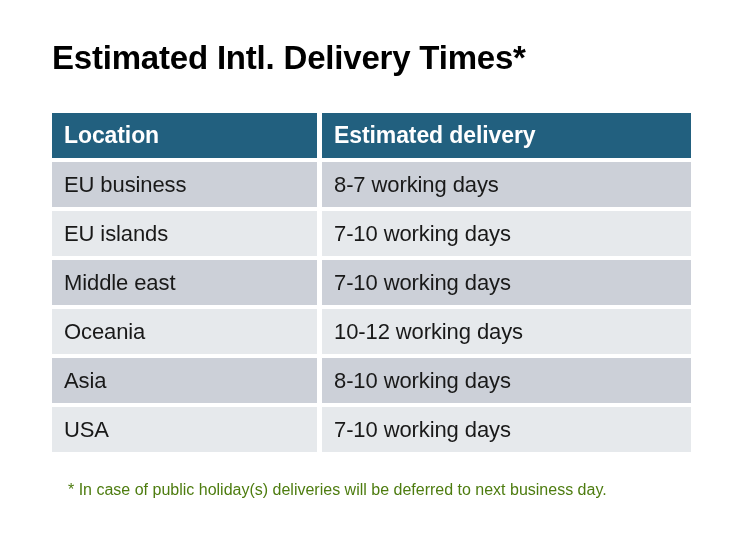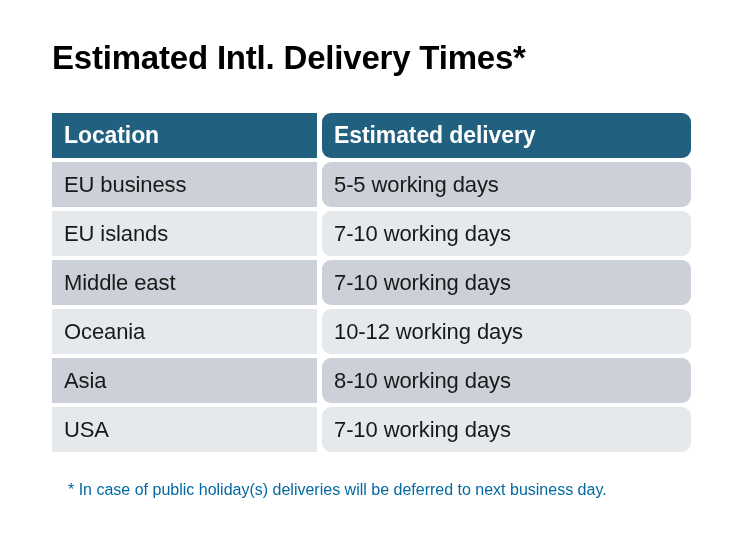--- a/index.html
+++ b/index.html
@@ -56,21 +56,20 @@
     overflow: hidden;
     white-space: nowrap;
   }
   .col-location {
     width: 265px;
     flex: 0 0 265px;
   }
   .col-delivery {
     width: 369px;
     flex: 0 0 369px;
-    border-radius: 9px;
   }
   .header-row .cell {
     background: #22607f;
     color: #ffffff;
     font-size: 23px;
     font-weight: 700;
     letter-spacing: -0.1px;
   }
   .body-row .cell {
     color: #191919;
@@ -83,42 +82,42 @@
   }
   .body-row.even .cell {
     background: #e6e9ec;
   }
   .footnote {
     position: absolute;
     left: 68px;
     top: 479px;
     font-size: 16px;
     font-weight: 400;
-    color: #0369a1;
+    color: #4d7c0f;
     line-height: 22px;
     white-space: nowrap;
   }
 </style>
 </head>
 <body>
 
 <div class="page">
 
   <div class="page-title">Estimated Intl. Delivery Times*</div>
 
   <div class="delivery-table">
 
     <div class="table-row header-row">
       <div class="cell col-location">Location</div>
       <div class="cell col-delivery">Estimated delivery</div>
     </div>
 
     <div class="table-row body-row odd">
       <div class="cell col-location">EU business</div>
-      <div class="cell col-delivery">5-5 working days</div>
+      <div class="cell col-delivery">8-7 working days</div>
     </div>
 
     <div class="table-row body-row even">
       <div class="cell col-location">EU islands</div>
       <div class="cell col-delivery">7-10 working days</div>
     </div>
 
     <div class="table-row body-row odd">
       <div class="cell col-location">Middle east</div>
       <div class="cell col-delivery">7-10 working days</div>

